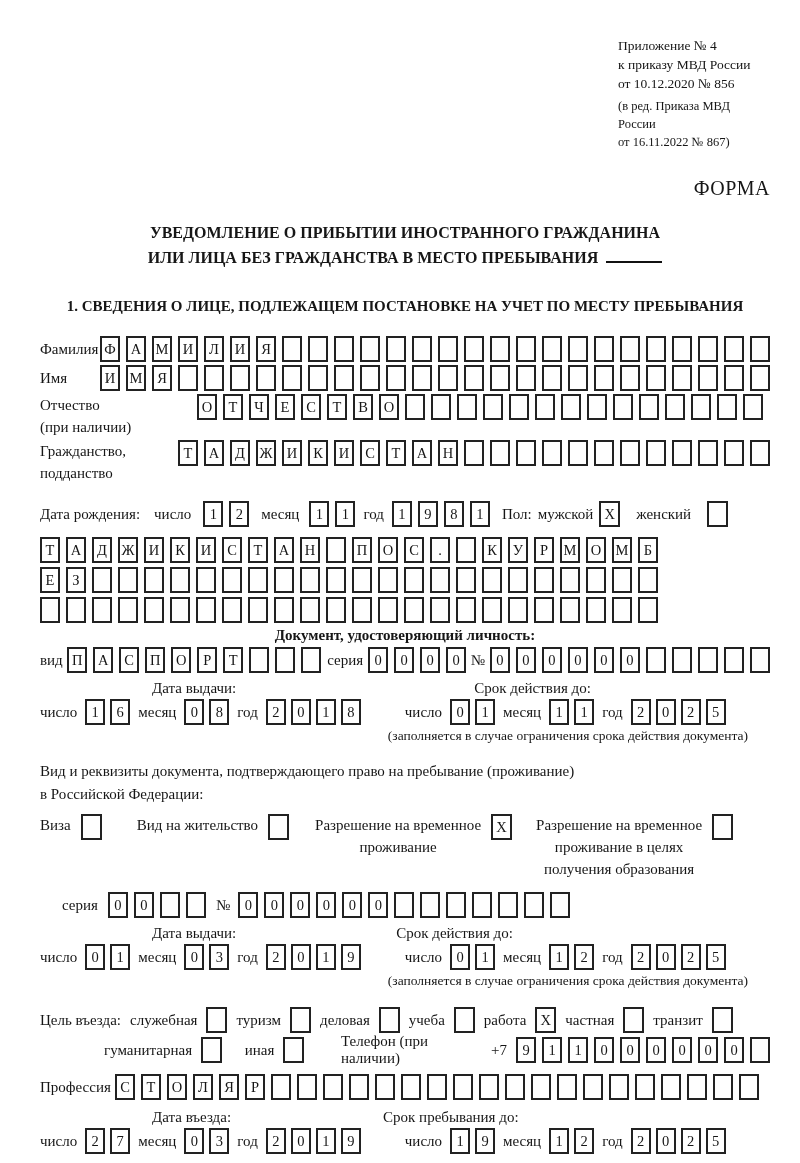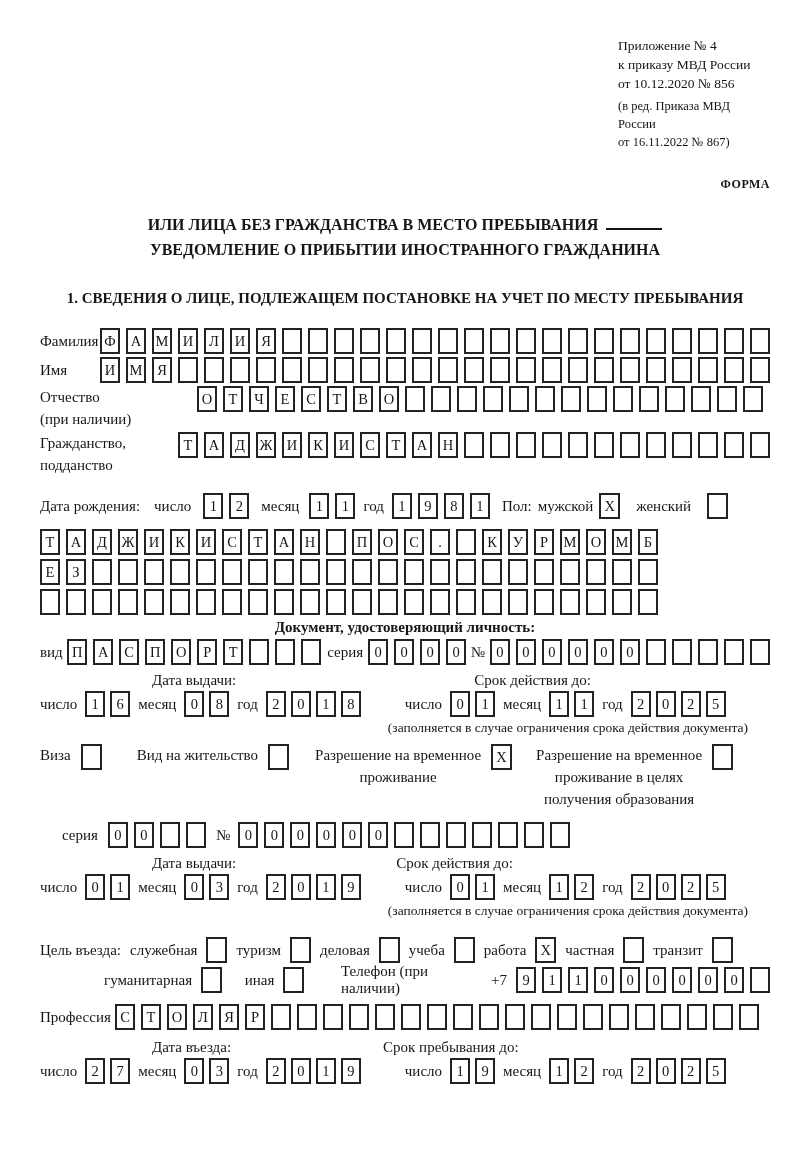--- a/index.html
+++ b/index.html
@@ -5,21 +5,21 @@
   * { margin:0; padding:0; box-sizing:border-box; }
   html,body { background:#fff; }
   .page {
     width:800px; height:1163px; background:#fff; color:#161616;
     font-family:"Liberation Serif","DejaVu Serif",serif;
     font-size:15px; padding:36px 30px 0 40px; overflow:hidden; position:relative;
   }
   
   .appendix { margin-left:578px; font-size:13.5px; line-height:19px; }
   .appendix .sub { font-size:12.5px; line-height:18px; margin-top:4px; }
-  .forma { text-align:right; font-weight:bold; font-size:12px; margin-top:26px; letter-spacing:.5px; }
+  .forma { text-align:right; font-weight:normal; font-size:20px; margin-top:26px; letter-spacing:.5px; }
   
   .title { text-align:center; font-weight:bold; font-size:16px; line-height:25px; margin-top:20px; }
   .blank-line { display:inline-block; width:56px; border-bottom:2px solid #111; margin-left:8px; }
   .sec-heading { text-align:center; font-weight:bold; font-size:15px; margin-top:28px; }
   
   .frow { display:flex; align-items:flex-start; }
   .flabel { flex:none; line-height:26px; }
   .cells { display:flex; gap:6px; flex:none; }
   .cell {
     width:20px; height:26px; flex:none; border:2px solid #222; background:#fff;
@@ -59,24 +59,24 @@
     <div>к приказу МВД России</div>
     <div>от 10.12.2020 № 856</div>
     <div class="sub">
       <div>(в ред. Приказа МВД России</div>
       <div>от 16.11.2022 № 867)</div>
     </div>
   </div>
   <div class="forma">ФОРМА</div>
 
   <div class="title">
+    <div>УВЕДОМЛЕНИЕ О ПРИБЫТИИ ИНОСТРАННОГО ГРАЖДАНИНА</div>
     <div>
       <span>ИЛИ ЛИЦА БЕЗ ГРАЖДАНСТВА В МЕСТО ПРЕБЫВАНИЯ</span><span class="blank-line"></span>
     </div>
-    <div>УВЕДОМЛЕНИЕ О ПРИБЫТИИ ИНОСТРАННОГО ГРАЖДАНИНА</div>
   </div>
 
   <div class="sec-heading">1. СВЕДЕНИЯ О ЛИЦЕ, ПОДЛЕЖАЩЕМ ПОСТАНОВКЕ НА УЧЕТ ПО МЕСТУ ПРЕБЫВАНИЯ</div>
 
   <div class="frow" style="margin-top:21px;">
     <div class="flabel" style="width:60px;">Фамилия</div>
     <div class="cells">
         <span class="cell">Ф</span>
         <span class="cell">А</span>
         <span class="cell">М</span>
@@ -403,20 +403,24 @@
       <span class="cells">
           <span class="cell">2</span>
           <span class="cell">0</span>
           <span class="cell">2</span>
           <span class="cell">5</span>
         </span>
     </span>
   </div>
   <div class="note">(заполняется в случае ограничения срока действия документа)</div>
 
+  <div class="intro">
+    <div>Вид и реквизиты документа, подтверждающего право на пребывание (проживание)</div>
+    <div>в Российской Федерации:</div>
+  </div>
 
   <div class="opts">
     <div class="opt">
       <span class="lines">Виза</span>
       <span class="checkbox"></span>
     </div>
     <div class="opt" style="margin-left:35px;">
       <span class="lines">Вид на жительство</span>
       <span class="checkbox"></span>
     </div>

